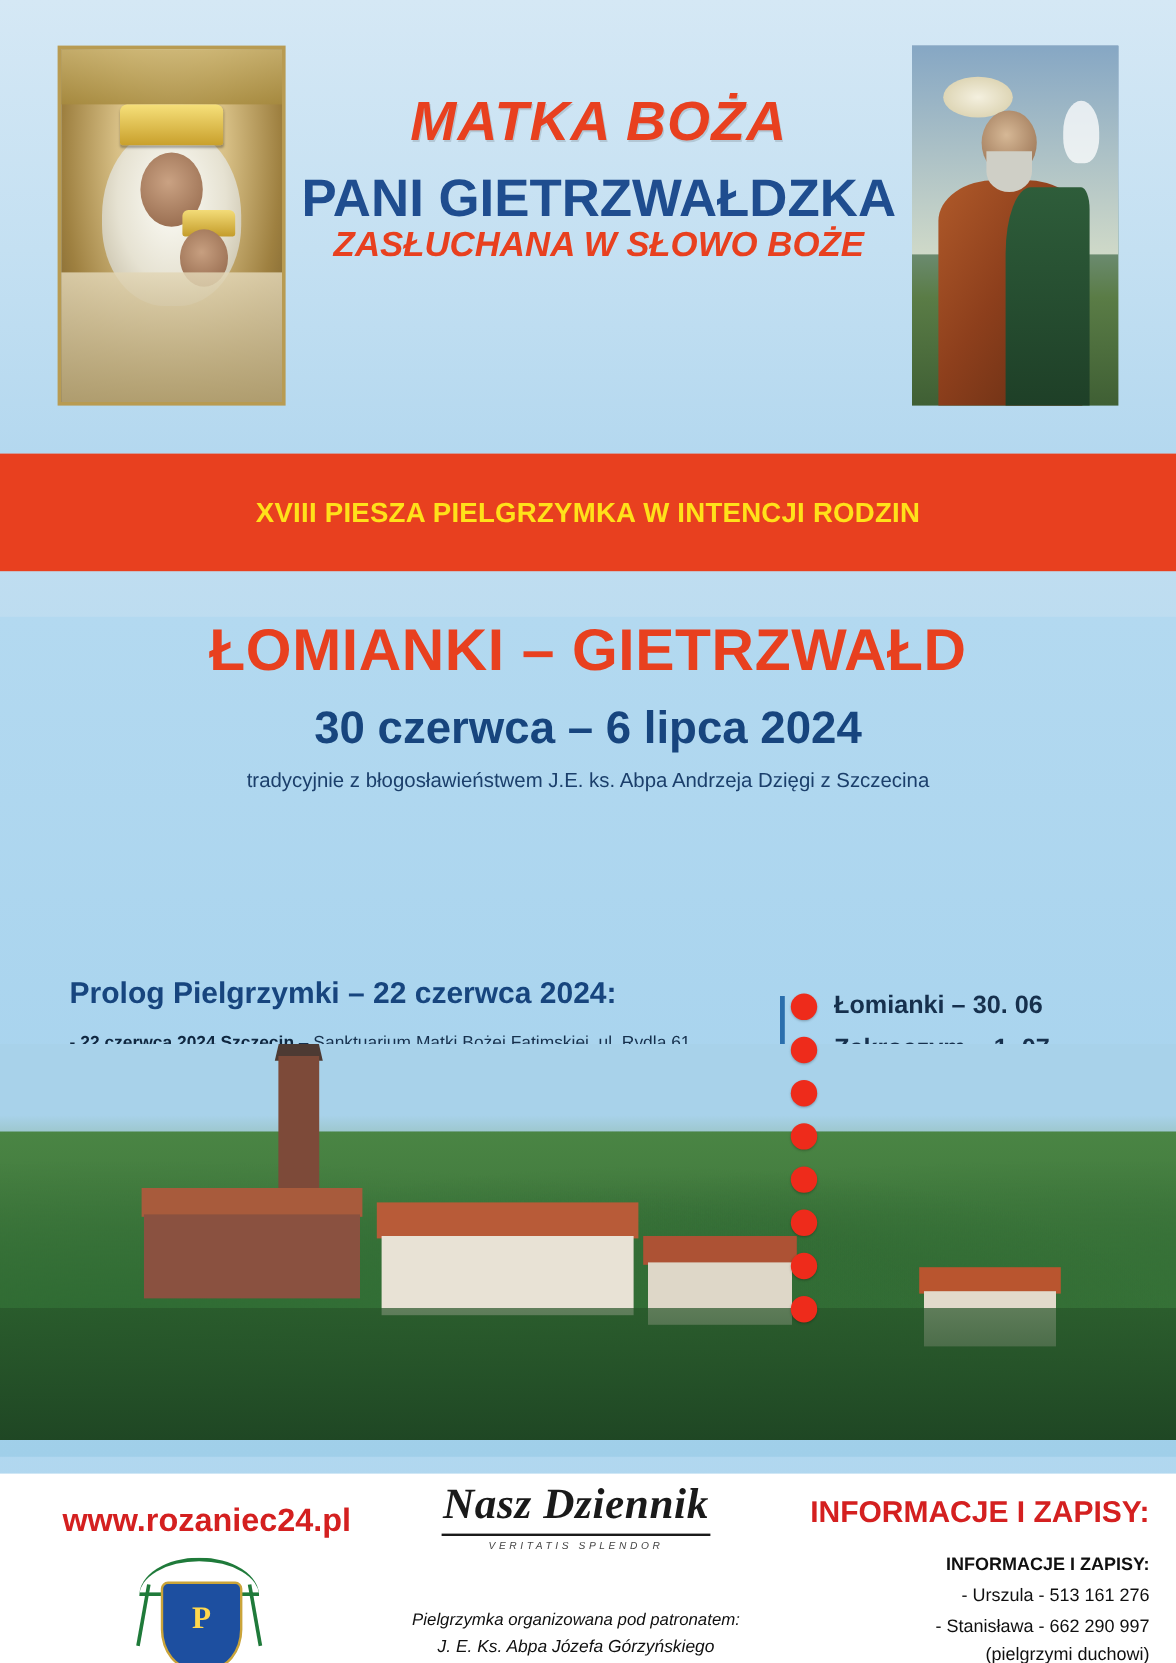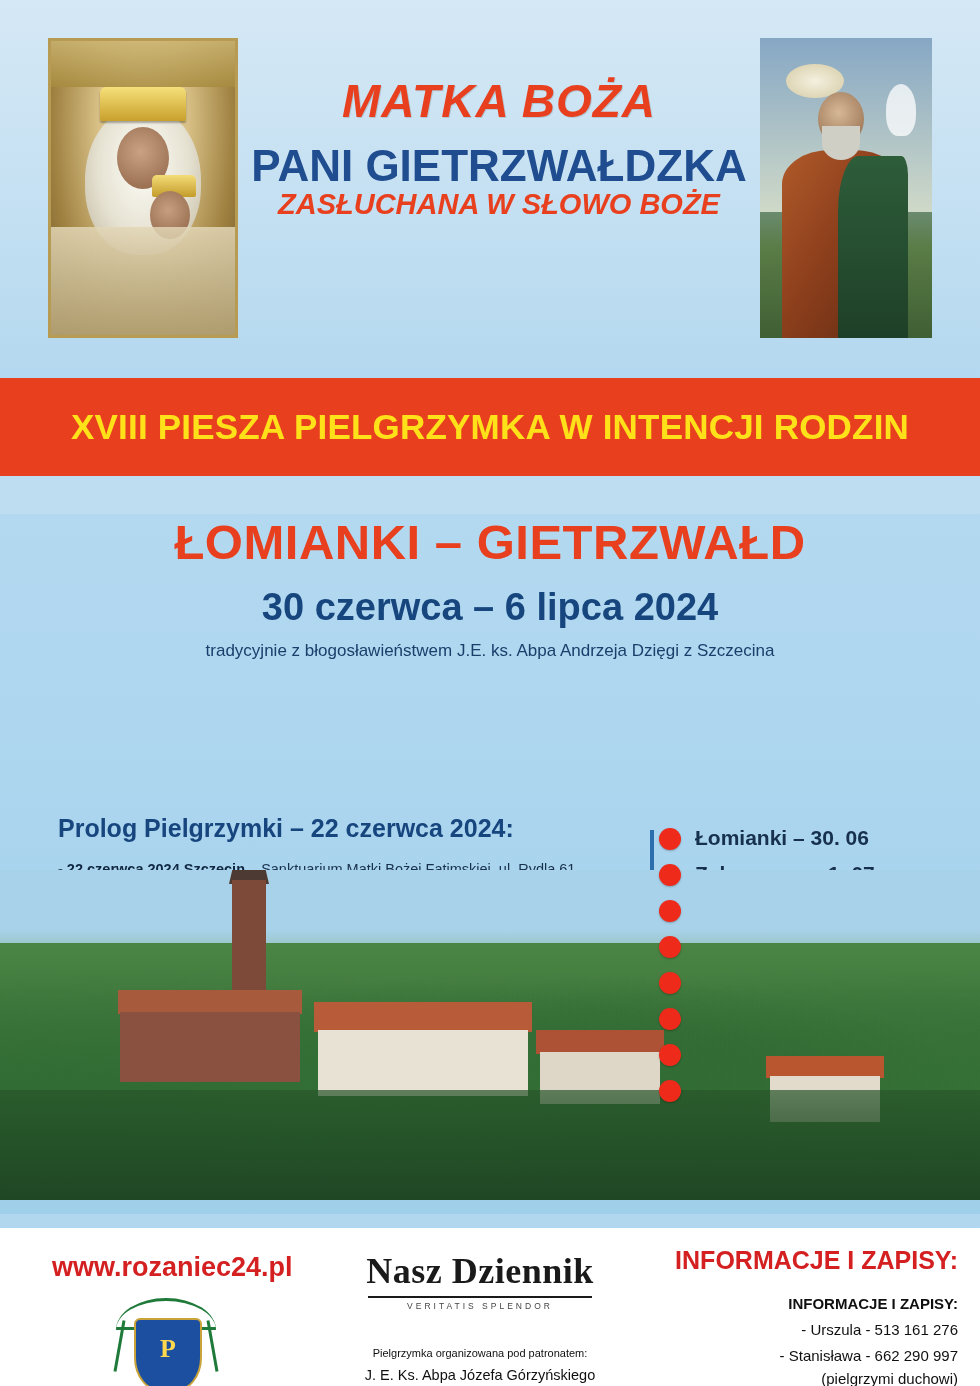--- a/index.html
+++ b/index.html
@@ -196,21 +196,21 @@
   .red-band {
     position: relative;
     height: 98px;
     background: #e8401f;
     display: flex;
     align-items: center;
     justify-content: center;
   }
   .red-band-text {
     color: #ffe11a;
-    font-size: 35px;
+    font-size: 23px;
     font-weight: bold;
     letter-spacing: .2px;
     text-align: center;
   }
 
   
   .main-area {
     position: relative;
     height: 700px;
     background: linear-gradient(to bottom, #b3d9f0 0%, #a9d4ee 55%, #a0cfe9 100%);
@@ -469,45 +469,46 @@
     left: 0; right: 0; bottom: 0;
     text-align: center;
     font-size: 5px;
     color: #8a2020;
     letter-spacing: .3px;
   }
 
   .footer-mid {
     position: absolute;
     left: 330px;
-    top: 22px;
+    top: 4px;
     width: 300px;
     text-align: center;
+    font-style: italic;
   }
   .nd-logo {
     font-family: "Liberation Serif", serif;
     font-size: 36px;
     font-weight: bold;
     color: #1a1a1a;
     letter-spacing: .5px;
   }
   .nd-rule {
     margin: 4px auto 3px;
     width: 224px;
     height: 2px;
     background: #1a1a1a;
   }
   .nd-tag {
     font-size: 8.5px;
     letter-spacing: 3px;
     color: #444;
   }
   .patron1 {
-    margin-top: 36px;
-    font-size: 11px;
+    margin-top: 48px;
+    font-size: 14px;
     color: #101010;
   }
   .patron2 {
     margin-top: 8px;
     font-size: 14.5px;
     color: #101010;
   }
 
   .footer-right {
     position: absolute;

